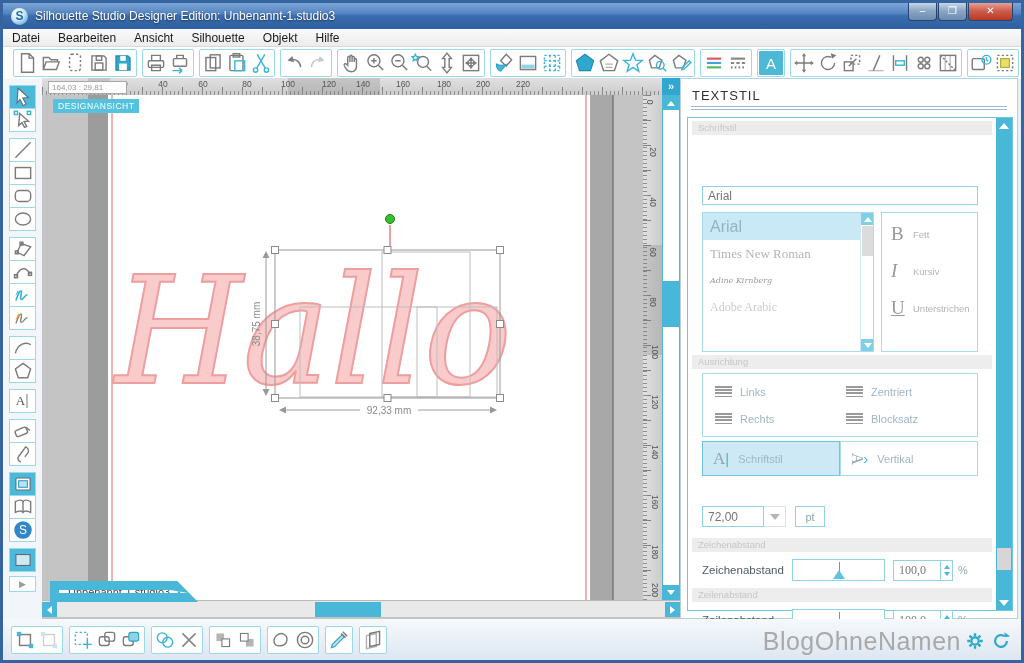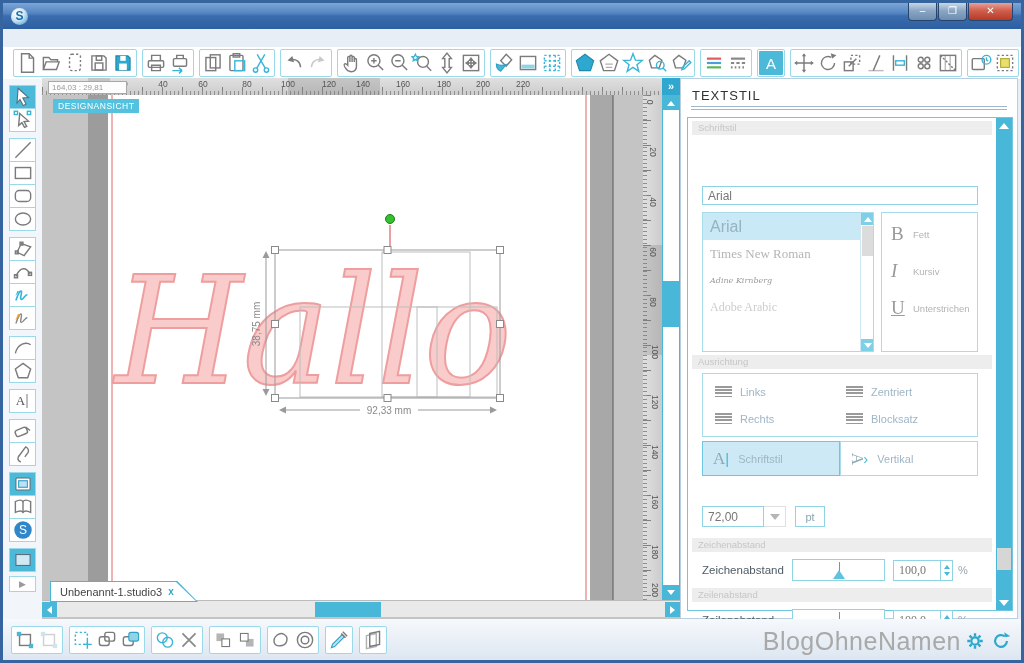--- a/index.html
+++ b/index.html
@@ -61,21 +61,21 @@
   .sarr.up span{border-bottom:5px solid #fff;}
   .sarr.dn span{border-top:5px solid #fff;}
   .vthumb{position:absolute;left:0;top:185px;width:16px;height:46px;background:#49b7d7;}
   .hscroll{position:absolute;left:0;top:522px;width:638px;height:17px;background:#e9e9e9;border-top:1px solid #bbb;}
   .harr{position:absolute;top:1px;width:15px;height:15px;background:#49b7d7;display:flex;align-items:center;justify-content:center;}
   .harr span{width:0;height:0;border-top:4px solid transparent;border-bottom:4px solid transparent;}
   .harr.left{left:0;}.harr.left span{border-right:5px solid #fff;}
   .harr.right{right:0;}.harr.right span{border-left:5px solid #fff;}
   .hthumb{position:absolute;left:273px;top:1px;width:66px;height:15px;background:#49b7d7;}
   .tab{position:absolute;left:8px;top:503px;width:148px;height:21px;z-index:6;
-    clip-path:polygon(0 0,86% 0,100% 100%,0 100%);background:#49b7d7;padding:1px;}
+    clip-path:polygon(0 0,86% 0,100% 100%,0 100%);background:#49b7d7;padding:9px;}
   .tab-in{width:100%;height:100%;clip-path:polygon(0 0,85.6% 0,99.2% 100%,0 100%);background:#fff;display:flex;align-items:center;padding-left:9px;}
   .tab-label{font-size:11px;color:#444;}
   .tab-x{color:#2fa7cf;font-size:10px;font-weight:bold;margin-left:6px;}
   
   .panel{position:absolute;left:677px;top:75px;width:338px;height:541px;background:#fff;border:1px solid #b9cfe0;}
   .ptitle{position:absolute;left:11px;top:9px;font-size:13px;color:#333;letter-spacing:1px;}
   .dblline{position:absolute;left:10px;top:27px;width:316px;height:4px;border-top:1px solid #9fb7c9;border-bottom:1px solid #9fb7c9;}
   .pbox{position:absolute;left:6px;top:38px;width:326px;height:494px;border:1px solid #70c7e1;}
   .pscroll{position:absolute;right:0;top:0;width:16px;height:492px;background:#49b7d7;}
   .ps-arr{position:absolute;left:0;width:16px;height:15px;display:flex;align-items:center;justify-content:center;}
@@ -137,27 +137,36 @@
   .watermark{position:absolute;right:60px;top:8px;font-size:25px;color:#a9a9a9;letter-spacing:.5px;}
   .footicons{position:absolute;right:10px;top:12px;display:flex;gap:6px;}
 </style>
 </head>
 <body>
 
 <div class="win">
 
   <div class="titlebar">
     <div class="logo">S</div>
+    <div class="title">Silhouette Studio Designer Edition: Unbenannt-1.studio3</div>
     <div class="winbtns">
       <div class="wb">–</div>
       <div class="wb">❐</div>
       <div class="wb close">✕</div>
     </div>
   </div>
 
+  <div class="menubar">
+    <span class="menu-item">Datei</span>
+    <span class="menu-item">Bearbeiten</span>
+    <span class="menu-item">Ansicht</span>
+    <span class="menu-item">Silhouette</span>
+    <span class="menu-item">Objekt</span>
+    <span class="menu-item">Hilfe</span>
+  </div>
 
   <div class="toolbar">
     <div class="tgroup">
       <svg class="tb" viewBox="0 0 22 22">
           <path class="g" d="M6 2.5h7l4 4v13H6z"></path>
           <path class="g" d="M13 2.5v4h4"></path>
         </svg>
       <svg class="tb" viewBox="0 0 22 22">
           <path class="g" d="M4 17V6h5l2 2h6v2M4 17l2.5-7h12L16 17z"></path>
         </svg>

